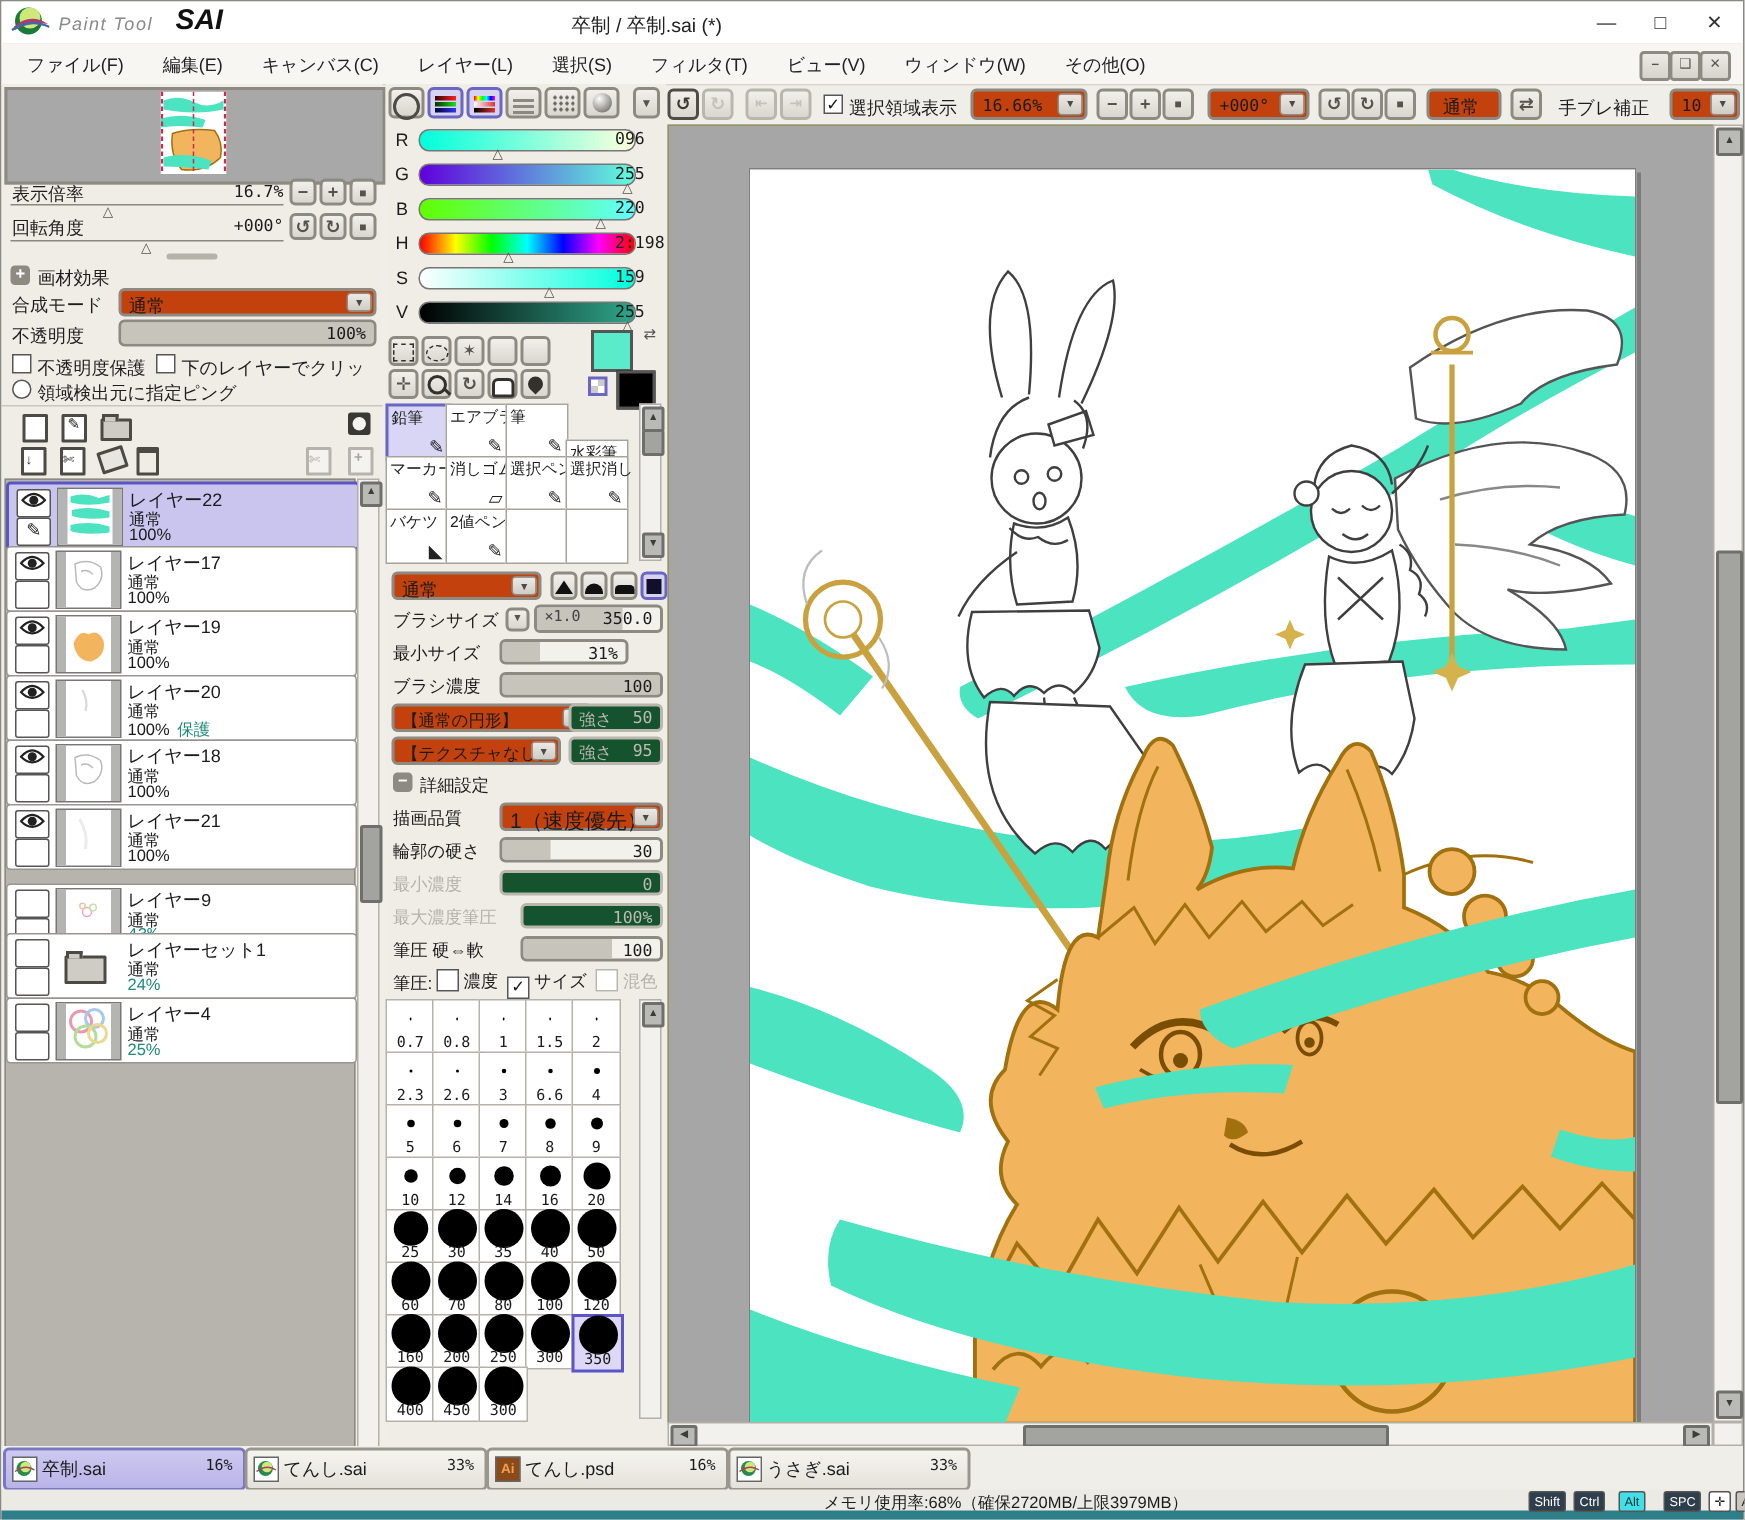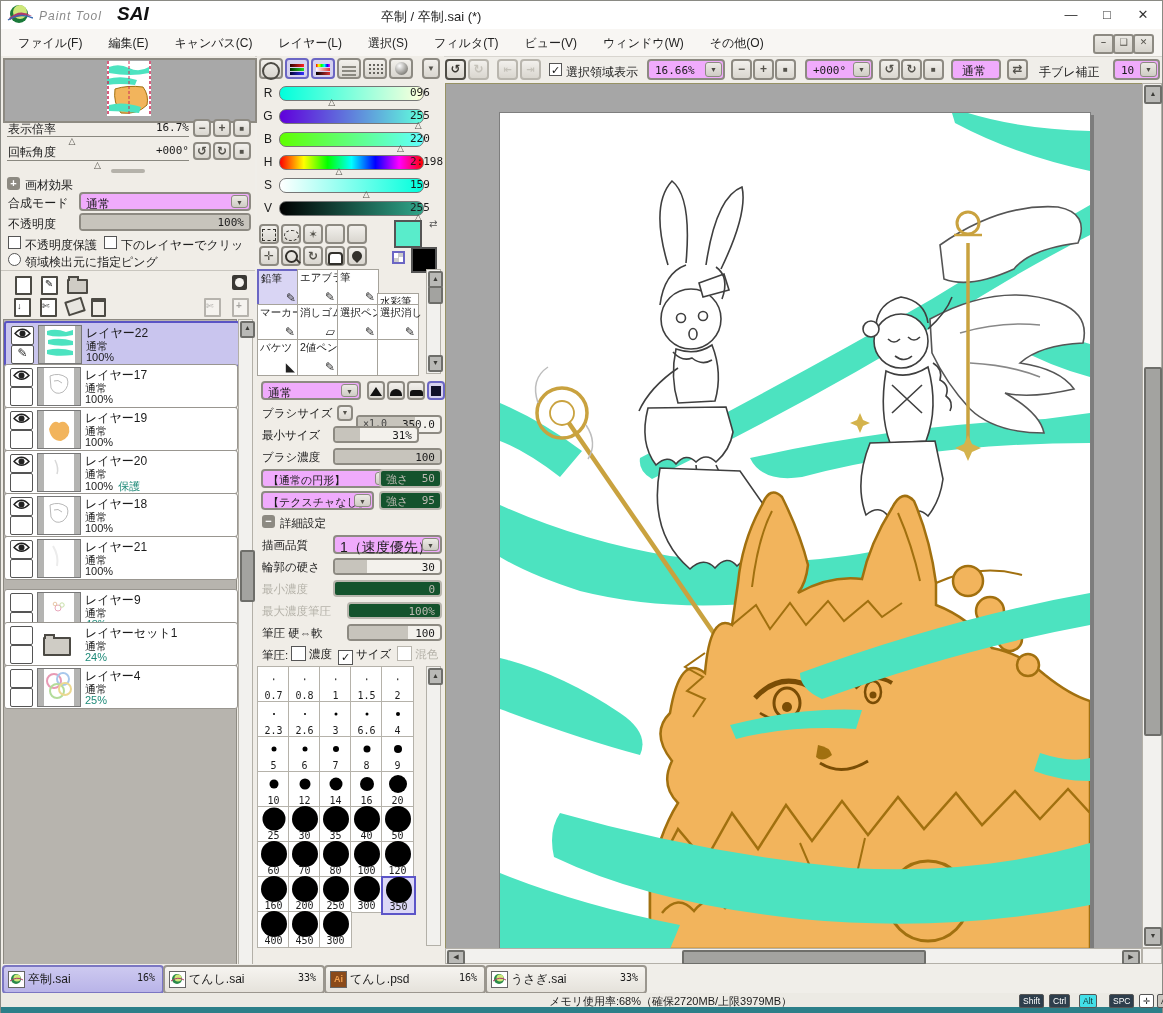--- a/index.html
+++ b/index.html
@@ -19,21 +19,21 @@
   .menu-item{display:inline-block;padding:6px 13px 0 13px;font-size:12px;color:#222;height:21px;}
   .mdibtn{position:absolute;top:5px;width:17px;height:16px;background:linear-gradient(#eceae5,#d6d3cc);
           border:2px solid #8d8a82;border-radius:3px;color:#55534c;font-size:9px;line-height:12px;text-align:center;font-weight:bold;}
   
   .btn{background:linear-gradient(#f2f0ec,#d9d6cf);border:2px solid #8d8a82;border-radius:4px;
        color:#55534c;text-align:center;box-sizing:border-box;}
   .btn.dark{border-color:#4f4d46;color:#3a3832;}
   .btn.dis{border-color:#b9b6ae;color:#c5c2ba;}
   .btn.sel{background:#d6d2ef;border-color:#6b66c4;}
   .glyph{font-size:12px;line-height:17px;font-weight:bold;}
-  .dd{background:#f0abfc;border:2px solid #8d8a82;border-radius:4px;}
+  .dd{background:#c2410c;border:2px solid #8d8a82;border-radius:4px;}
   .dd .dtext{position:absolute;left:5px;top:2px;font-size:12px;white-space:nowrap;}
   .ddbtn{position:absolute;right:1px;top:1px;bottom:1px;width:15px;background:linear-gradient(#eceae5,#cfccc5);
          border:1px solid #8d8a82;border-radius:3px;color:#4c4a44;font-size:7px;text-align:center;line-height:14px;}
   .gauge{position:relative;background:#f3f1ec;border:2px solid #8d8a82;border-radius:4px;overflow:hidden;}
   .gauge .fill{position:absolute;left:0;top:0;bottom:0;background:#c7c4bc;}
   .gauge .gtext{position:absolute;right:5px;top:1px;font-size:11px;}
   .gauge .gleft{position:absolute;left:5px;top:1px;font-size:11px;color:#444;}
   .gauge.dis{border-color:#b9b6ae;background:#14532d;}
   .gauge.dis .gtext{color:#bdbab2;}
   .cb{width:13px;height:13px;background:#fff;border:1px solid #555;display:inline-block;vertical-align:-3px;
@@ -534,21 +534,21 @@
       <div class="btn shape-btn sel" style="left:166px;">
             <div style="width:10px;height:10px;margin:3px auto;background:#10102a;"></div>
           </div>
     </div>
 
     <div class="brow" style="top:347px;">
       <span class="blabel">ブラシサイズ</span>
       <div class="abs btn" style="left:76px;top:2px;width:16px;height:16px;">
             <div class="glyph" style="font-size:7px;line-height:12px;">▼</div>
           </div>
-      <div class="gauge abs" style="left:95px;top:12px;width:86px;height:19px;">
+      <div class="gauge abs" style="left:95px;top:0;width:86px;height:19px;">
         <div class="fill" style="width: 70%;"></div>
         <span class="gleft num" style="font-size:10px;">×1.0</span>
         <span class="gtext num">350.0</span>
       </div>
     </div>
 
     <div class="brow" style="top:369px;">
       <span class="blabel">最小サイズ</span>
       <div class="gauge abs" style="left:72px;top:1px;width:86px;height:17px;">
         <div class="fill" style="width: 31%;"></div>

